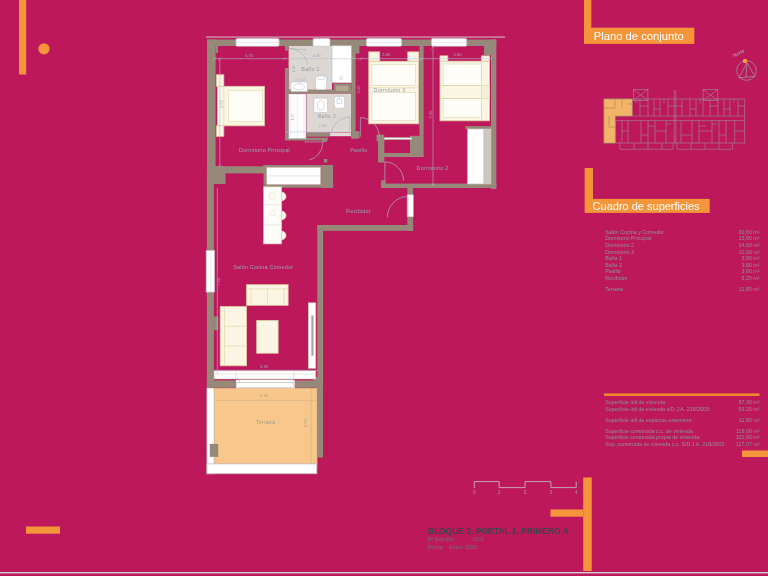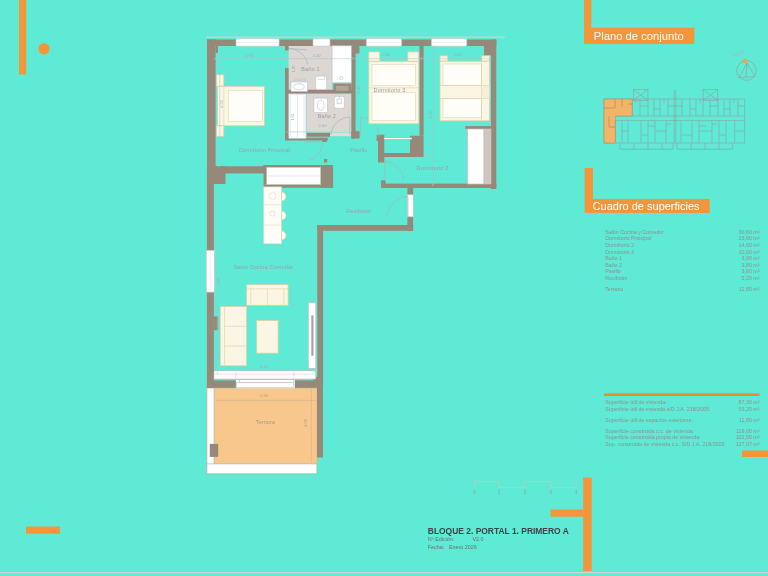--- a/index.html
+++ b/index.html
@@ -1,16 +1,16 @@
 <!DOCTYPE html>
 <html><head>
 <meta charset="utf-8">
 <style>
   html,body{margin:0;padding:0;background:#fff;}
-  #page{position:relative;width:768px;height:576px;background:#5eead4;overflow:hidden;
+  #page{position:relative;width:768px;height:576px;background:#be185d;overflow:hidden;
         font-family:"Liberation Sans", sans-serif;}
   svg{position:absolute;left:0;top:0;}
   text{font-family:"Liberation Sans", sans-serif;}
 </style>
 </head>
 <body>
 <div id="page">
 <svg width="768" height="576" viewBox="0 0 768 576">
 
 <g>

